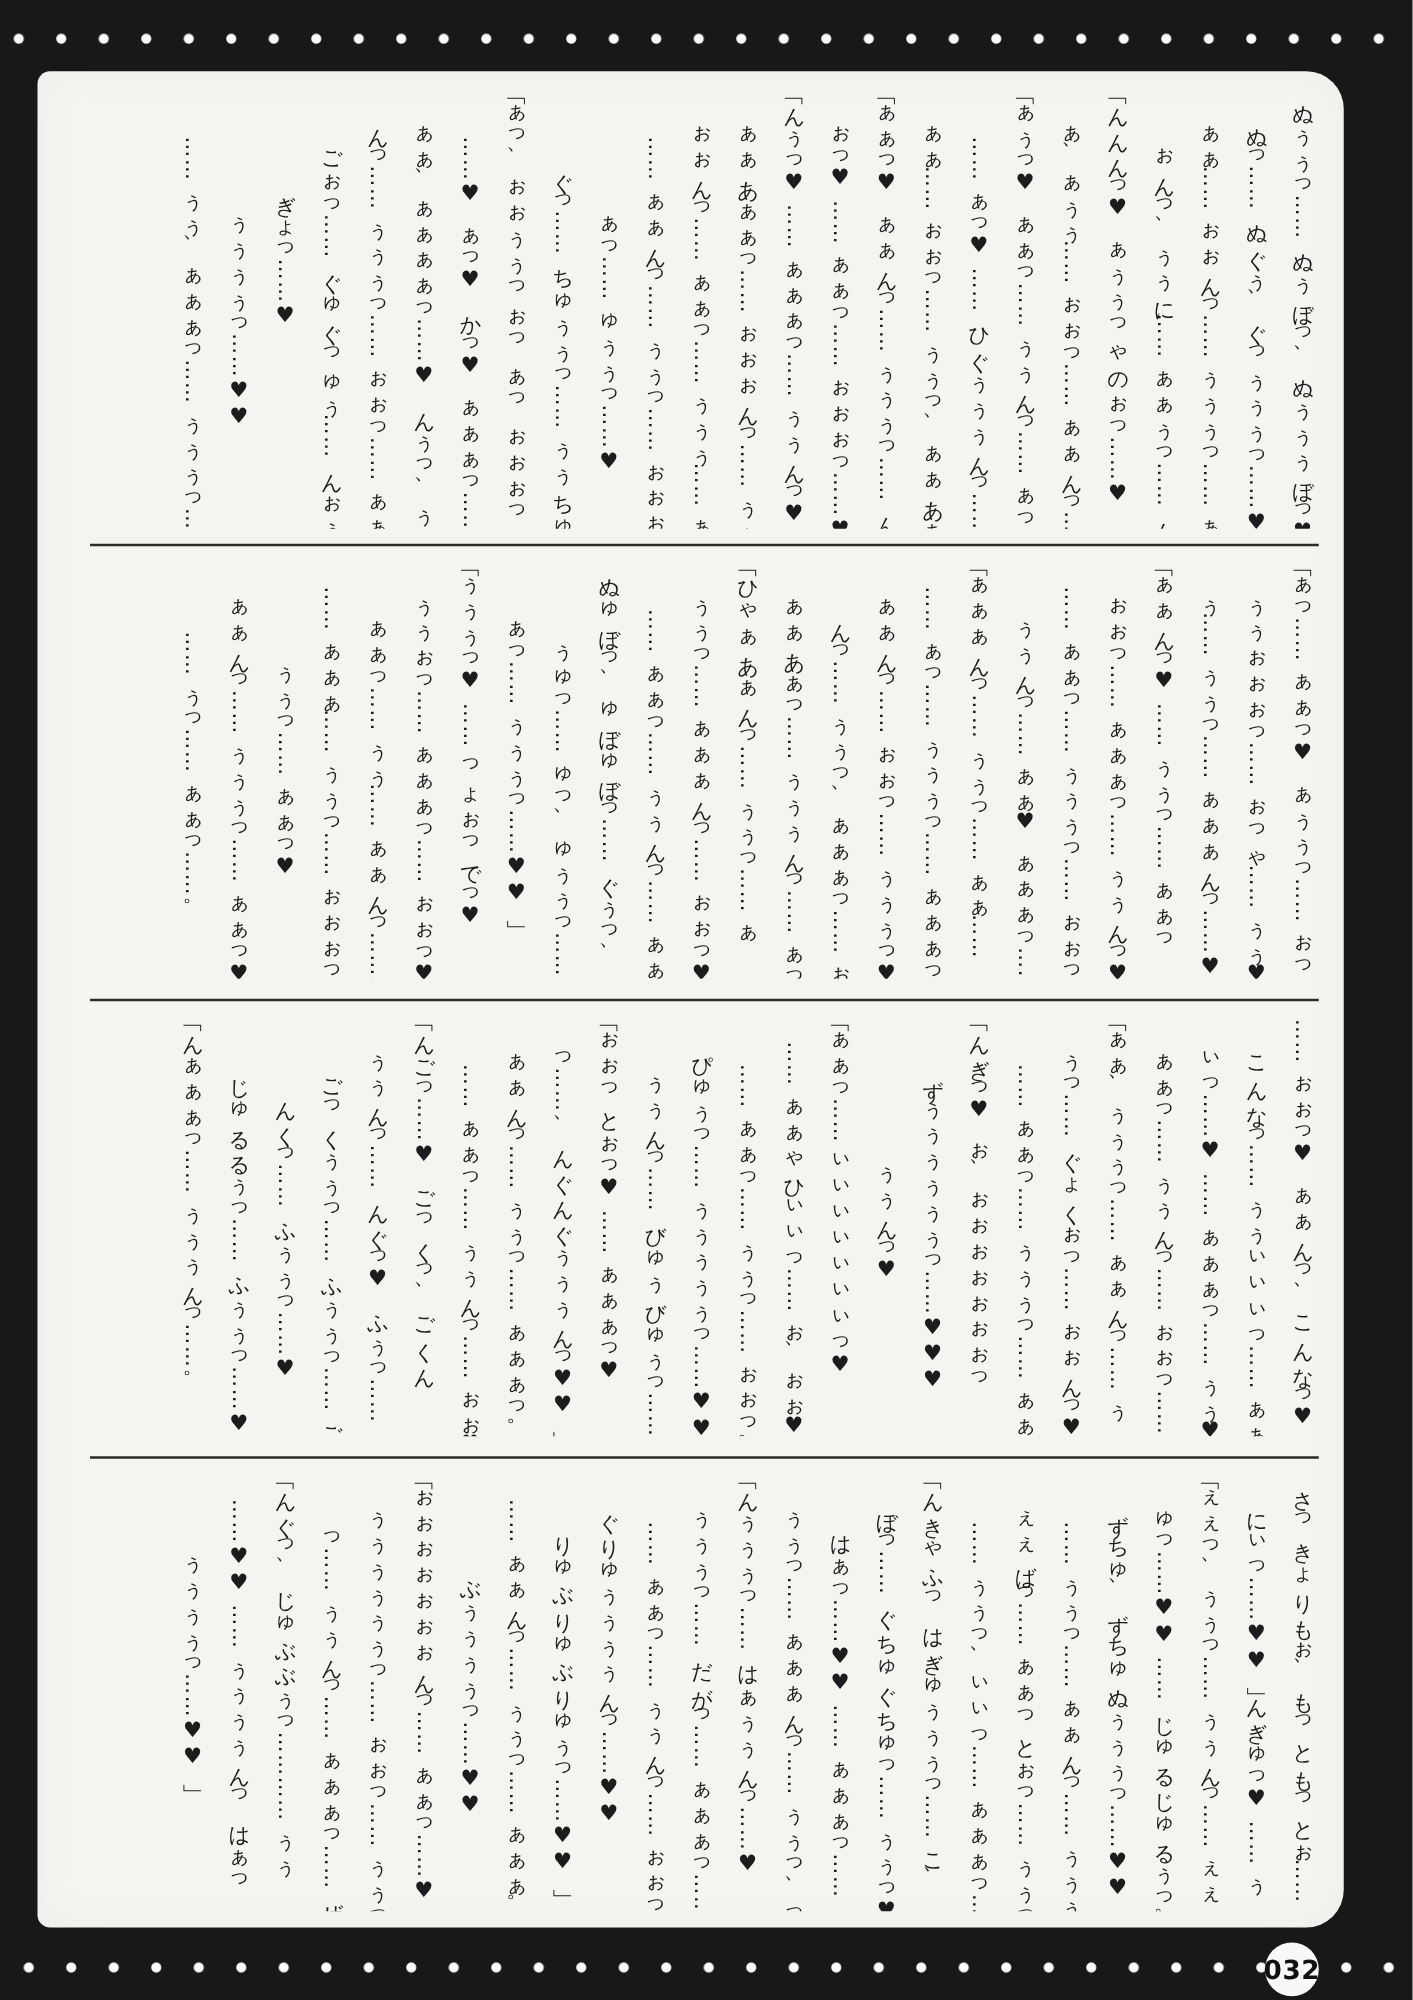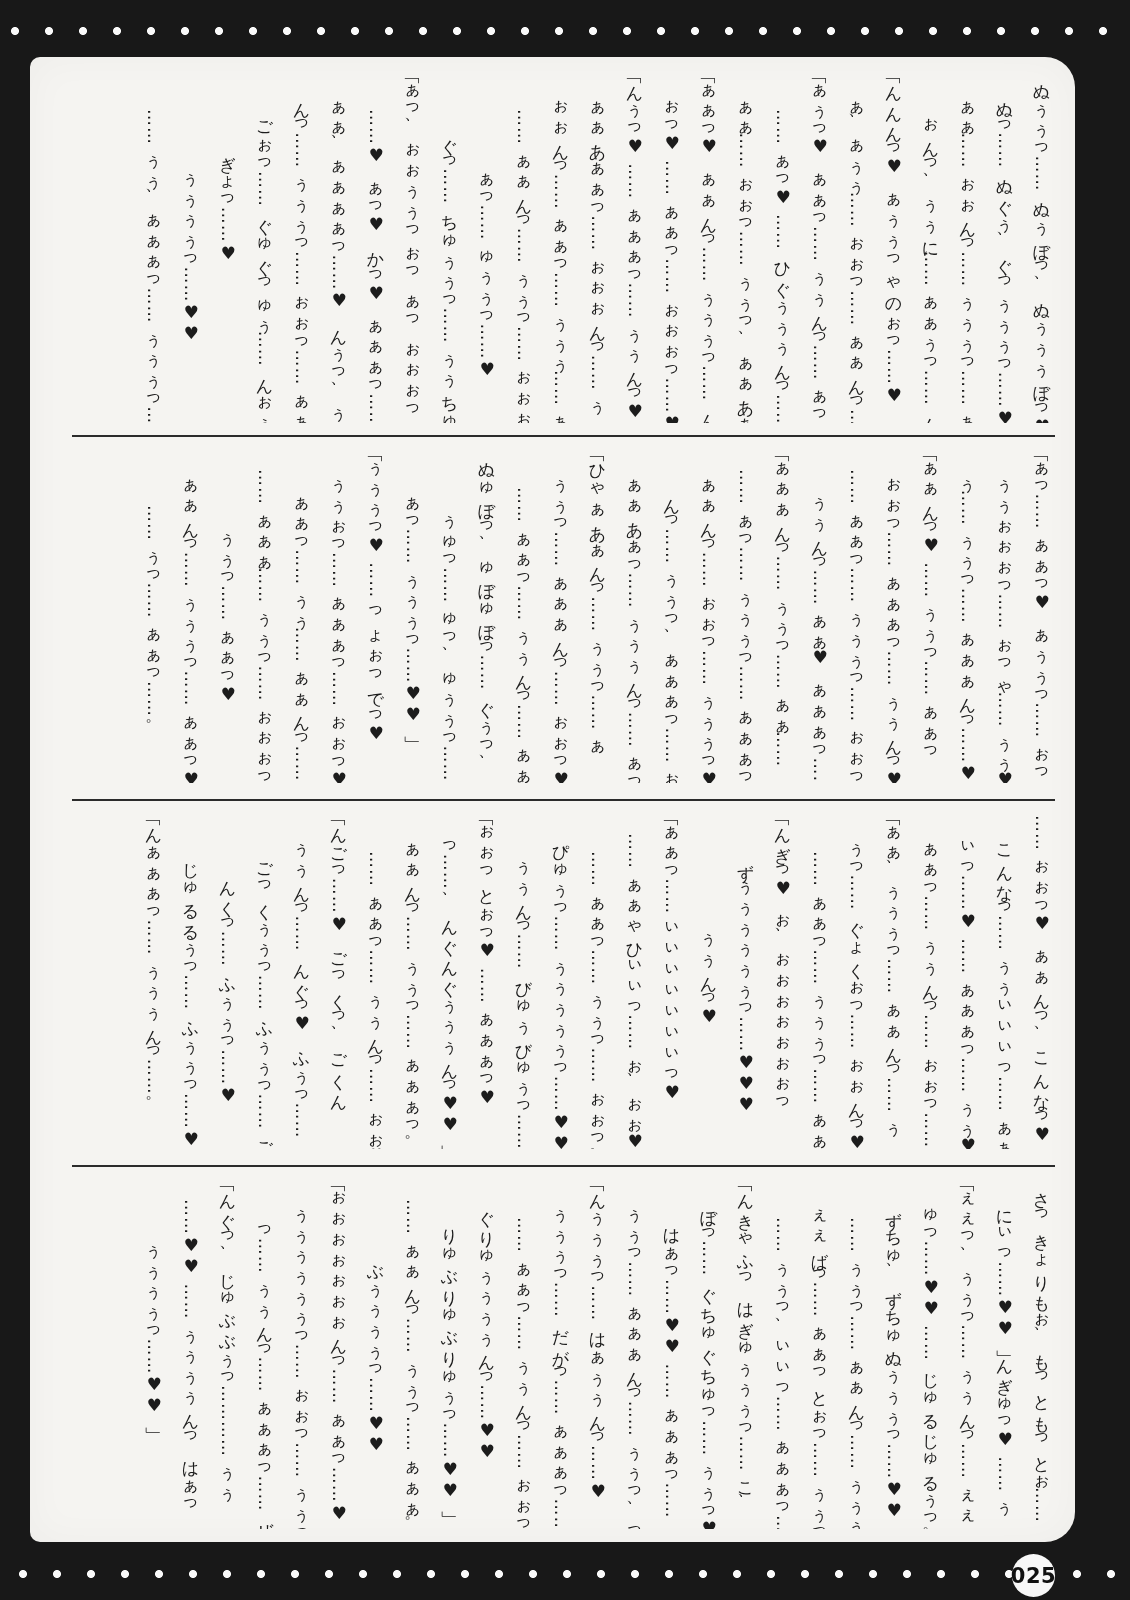--- a/index.html
+++ b/index.html
@@ -207,14 +207,14 @@
       <div class="col" style="padding-top: 36px;">っ……ぅぅんっ……ぁぁぁっ……ぜ、</div>
       <div class="col" style="margin-right: 12px;">「んぐっ、じゅぶぶぅっ…………ぅぅ</div>
       <div class="col" style="padding-top: 18px;">……♥♥ ……ぅぅぅぅんっ はぁっ</div>
       <div class="col" style="padding-top: 54px;">ぅぅぅぅっ……♥♥」</div>
     </section>
 </div>
 
 <div class="dot-row bottom"></div>
 
 <div class="page-badge">
-  <span>025</span>
+  <span>032</span>
 </div>
 
 </body></html>

